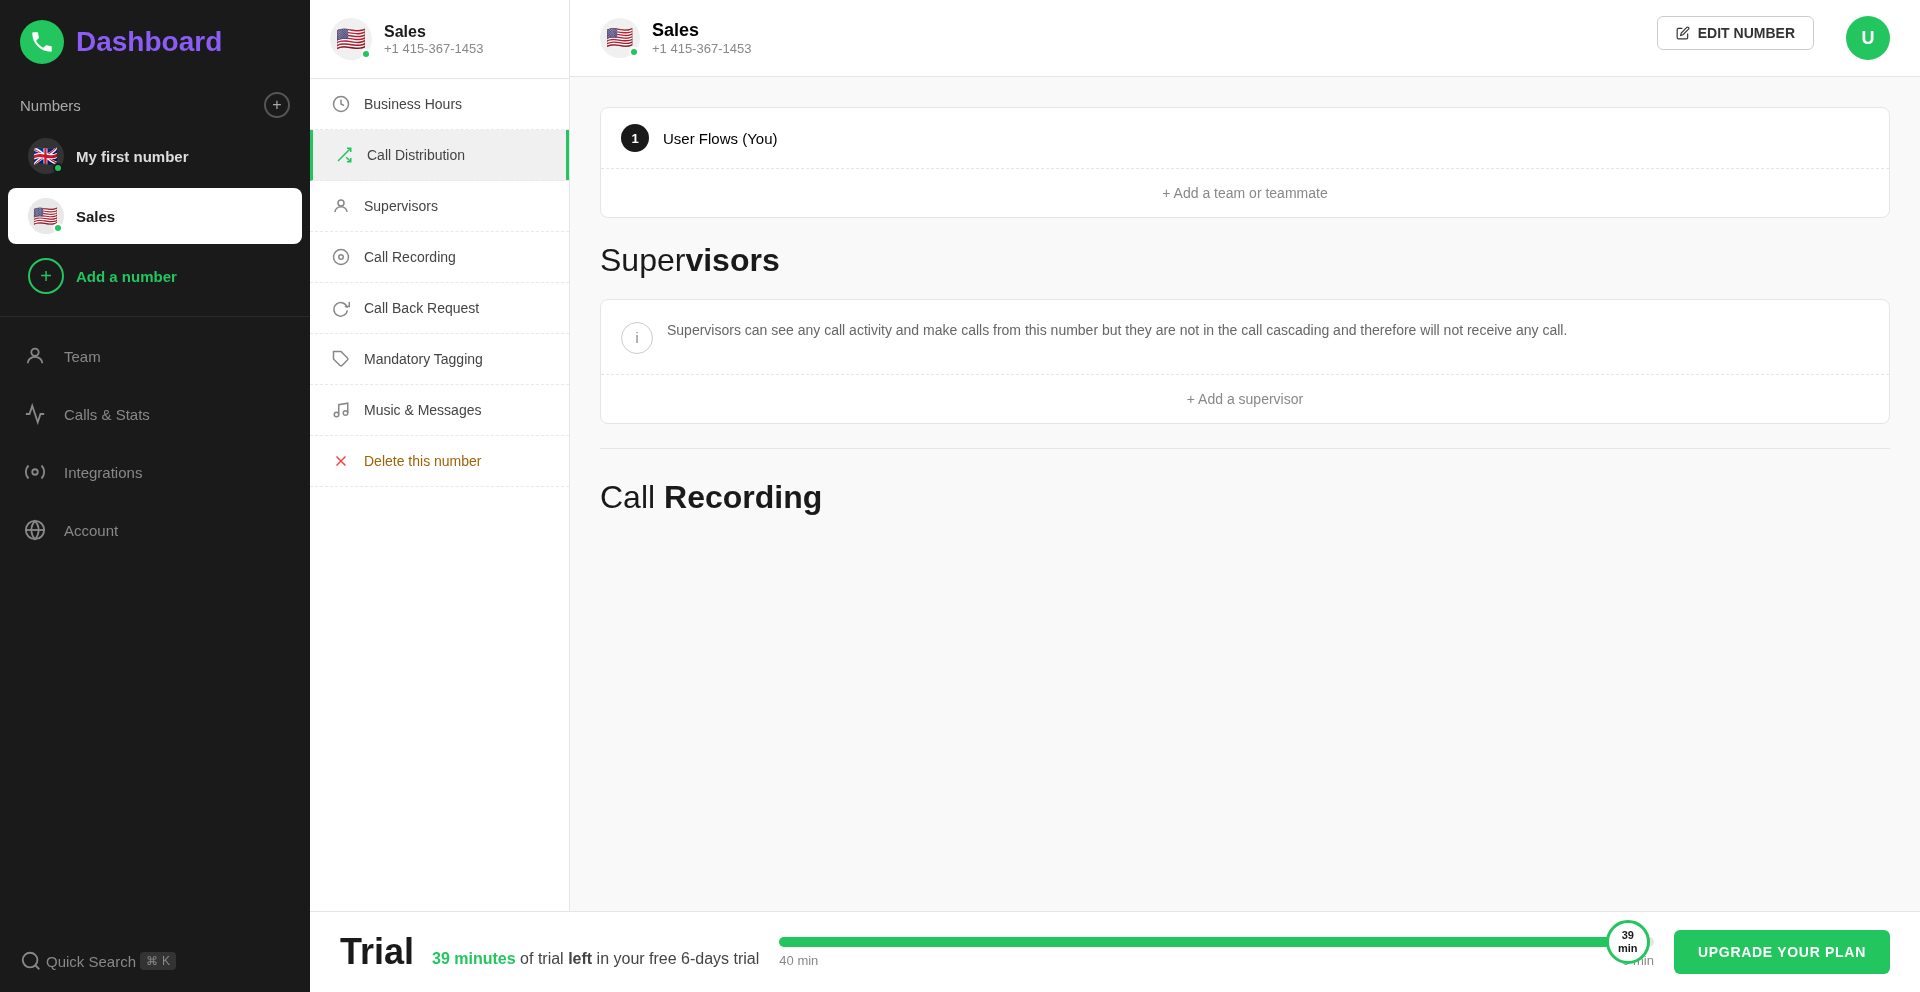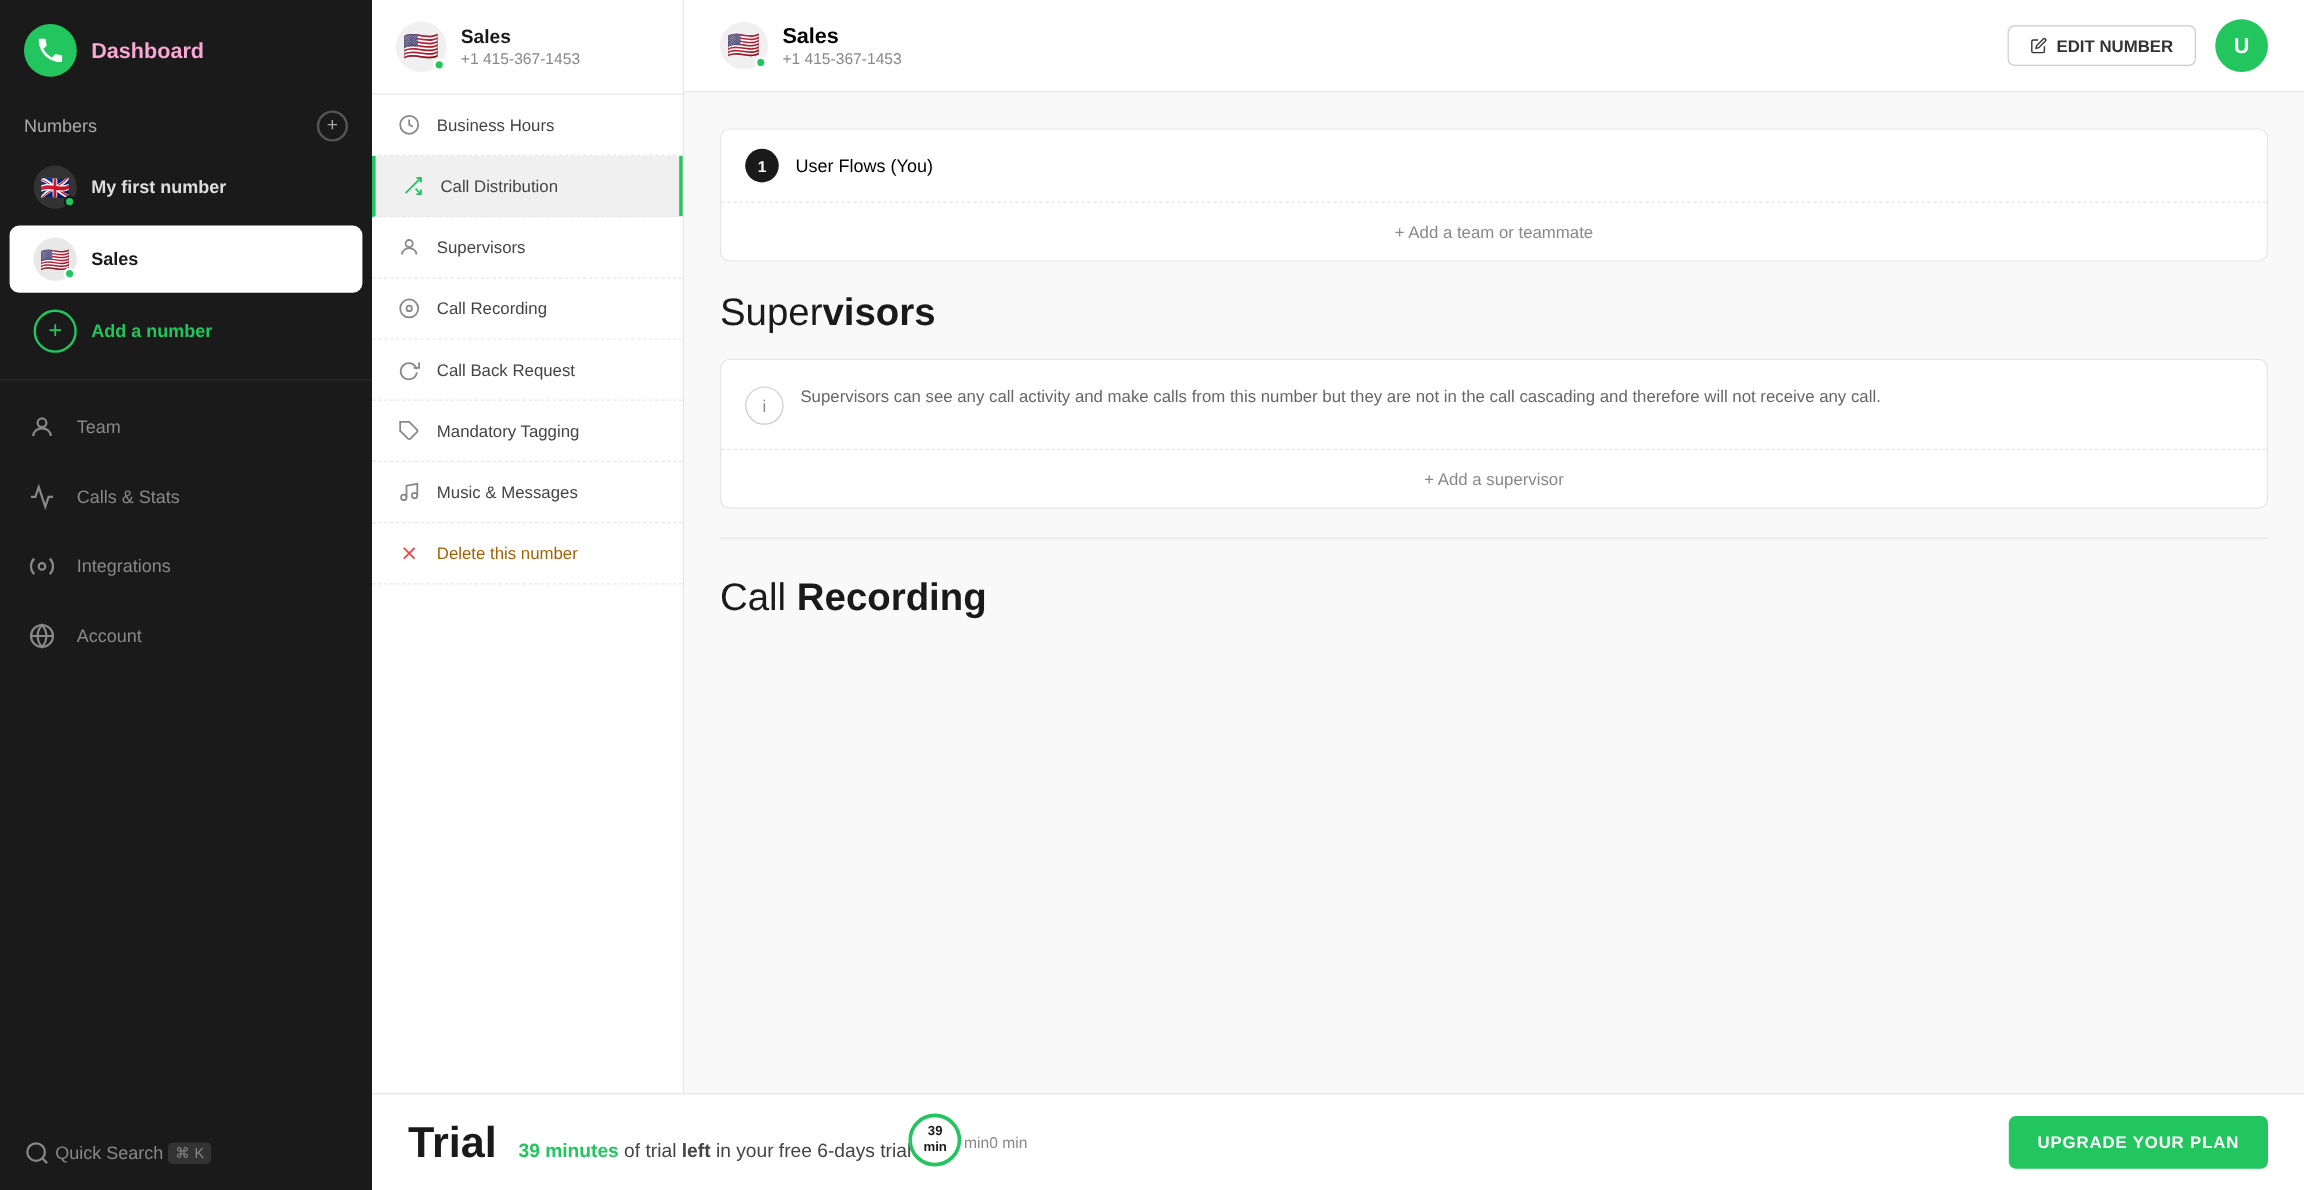--- a/index.html
+++ b/index.html
@@ -22,21 +22,21 @@
       gap: 12px;
     }
     .logo-circle {
       width: 44px; height: 44px;
       background: #22c55e;
       border-radius: 50%;
       display: flex; align-items: center; justify-content: center;
       flex-shrink: 0;
     }
     .logo-circle svg { width: 26px; height: 26px; }
-    .sidebar-title { font-size: 18px; font-weight: 600; color: #f9a8d4; }
+    .sidebar-title { font-size: 28px; font-weight: 600; color: #8b5cf6; }
     .numbers-header {
       display: flex;
       align-items: center;
       justify-content: space-between;
       padding: 8px 20px;
     }
     .numbers-label { font-size: 15px; color: #aaa; font-weight: 500; }
     .add-btn-circle {
       width: 26px; height: 26px;
       border: 2px solid #555;
@@ -344,21 +344,21 @@
       padding: 18px 30px;
       display: flex;
       align-items: center;
       gap: 20px;
       z-index: 100;
     }
     .trial-title { font-size: 36px; font-weight: 700; color: #1a1a1a; margin-right: 8px; }
     .trial-text { font-size: 16px; color: #444; }
     .trial-minutes { color: #22c55e; font-weight: 700; }
     .trial-bold { font-weight: 700; }
-    .progress-container { flex: 1; display: flex; gap: 6px; text-align: center; }
+    .progress-container { flex: 1; display: flex; flex-direction: column; gap: 6px; text-align: center; }
     .progress-track {
       height: 10px;
       background: #e5e5e5;
       border-radius: 10px;
       position: relative;
       overflow: visible;
     }
     .progress-fill {
       height: 100%;
       background: #22c55e;
@@ -587,21 +587,21 @@
     <div class="number-title-area">
       <div class="flag-header">
         🇺🇸
         <span class="online-dot"></span>
       </div>
       <div class="number-title-text">
         <h2>Sales</h2>
         <p>+1 415-367-1453</p>
       </div>
     </div>
-    <div style="display:flex;align-items:center;gap:16px;">
+    <div style="display:flex;align-items:flex-start;gap:32px;">
       <button class="edit-btn">
         <svg width="14" height="14" viewBox="0 0 24 24" fill="none" stroke="currentColor" stroke-width="2">
             <path d="M11 4H4a2 2 0 0 0-2 2v14a2 2 0 0 0 2 2h14a2 2 0 0 0 2-2v-7"></path>
             <path d="M18.5 2.5a2.121 2.121 0 0 1 3 3L12 15l-4 1 1-4 9.5-9.5z"></path>
           </svg>
         <span>EDIT NUMBER</span>
       </button>
       <div class="avatar-circle">U</div>
     </div>
   </div>

